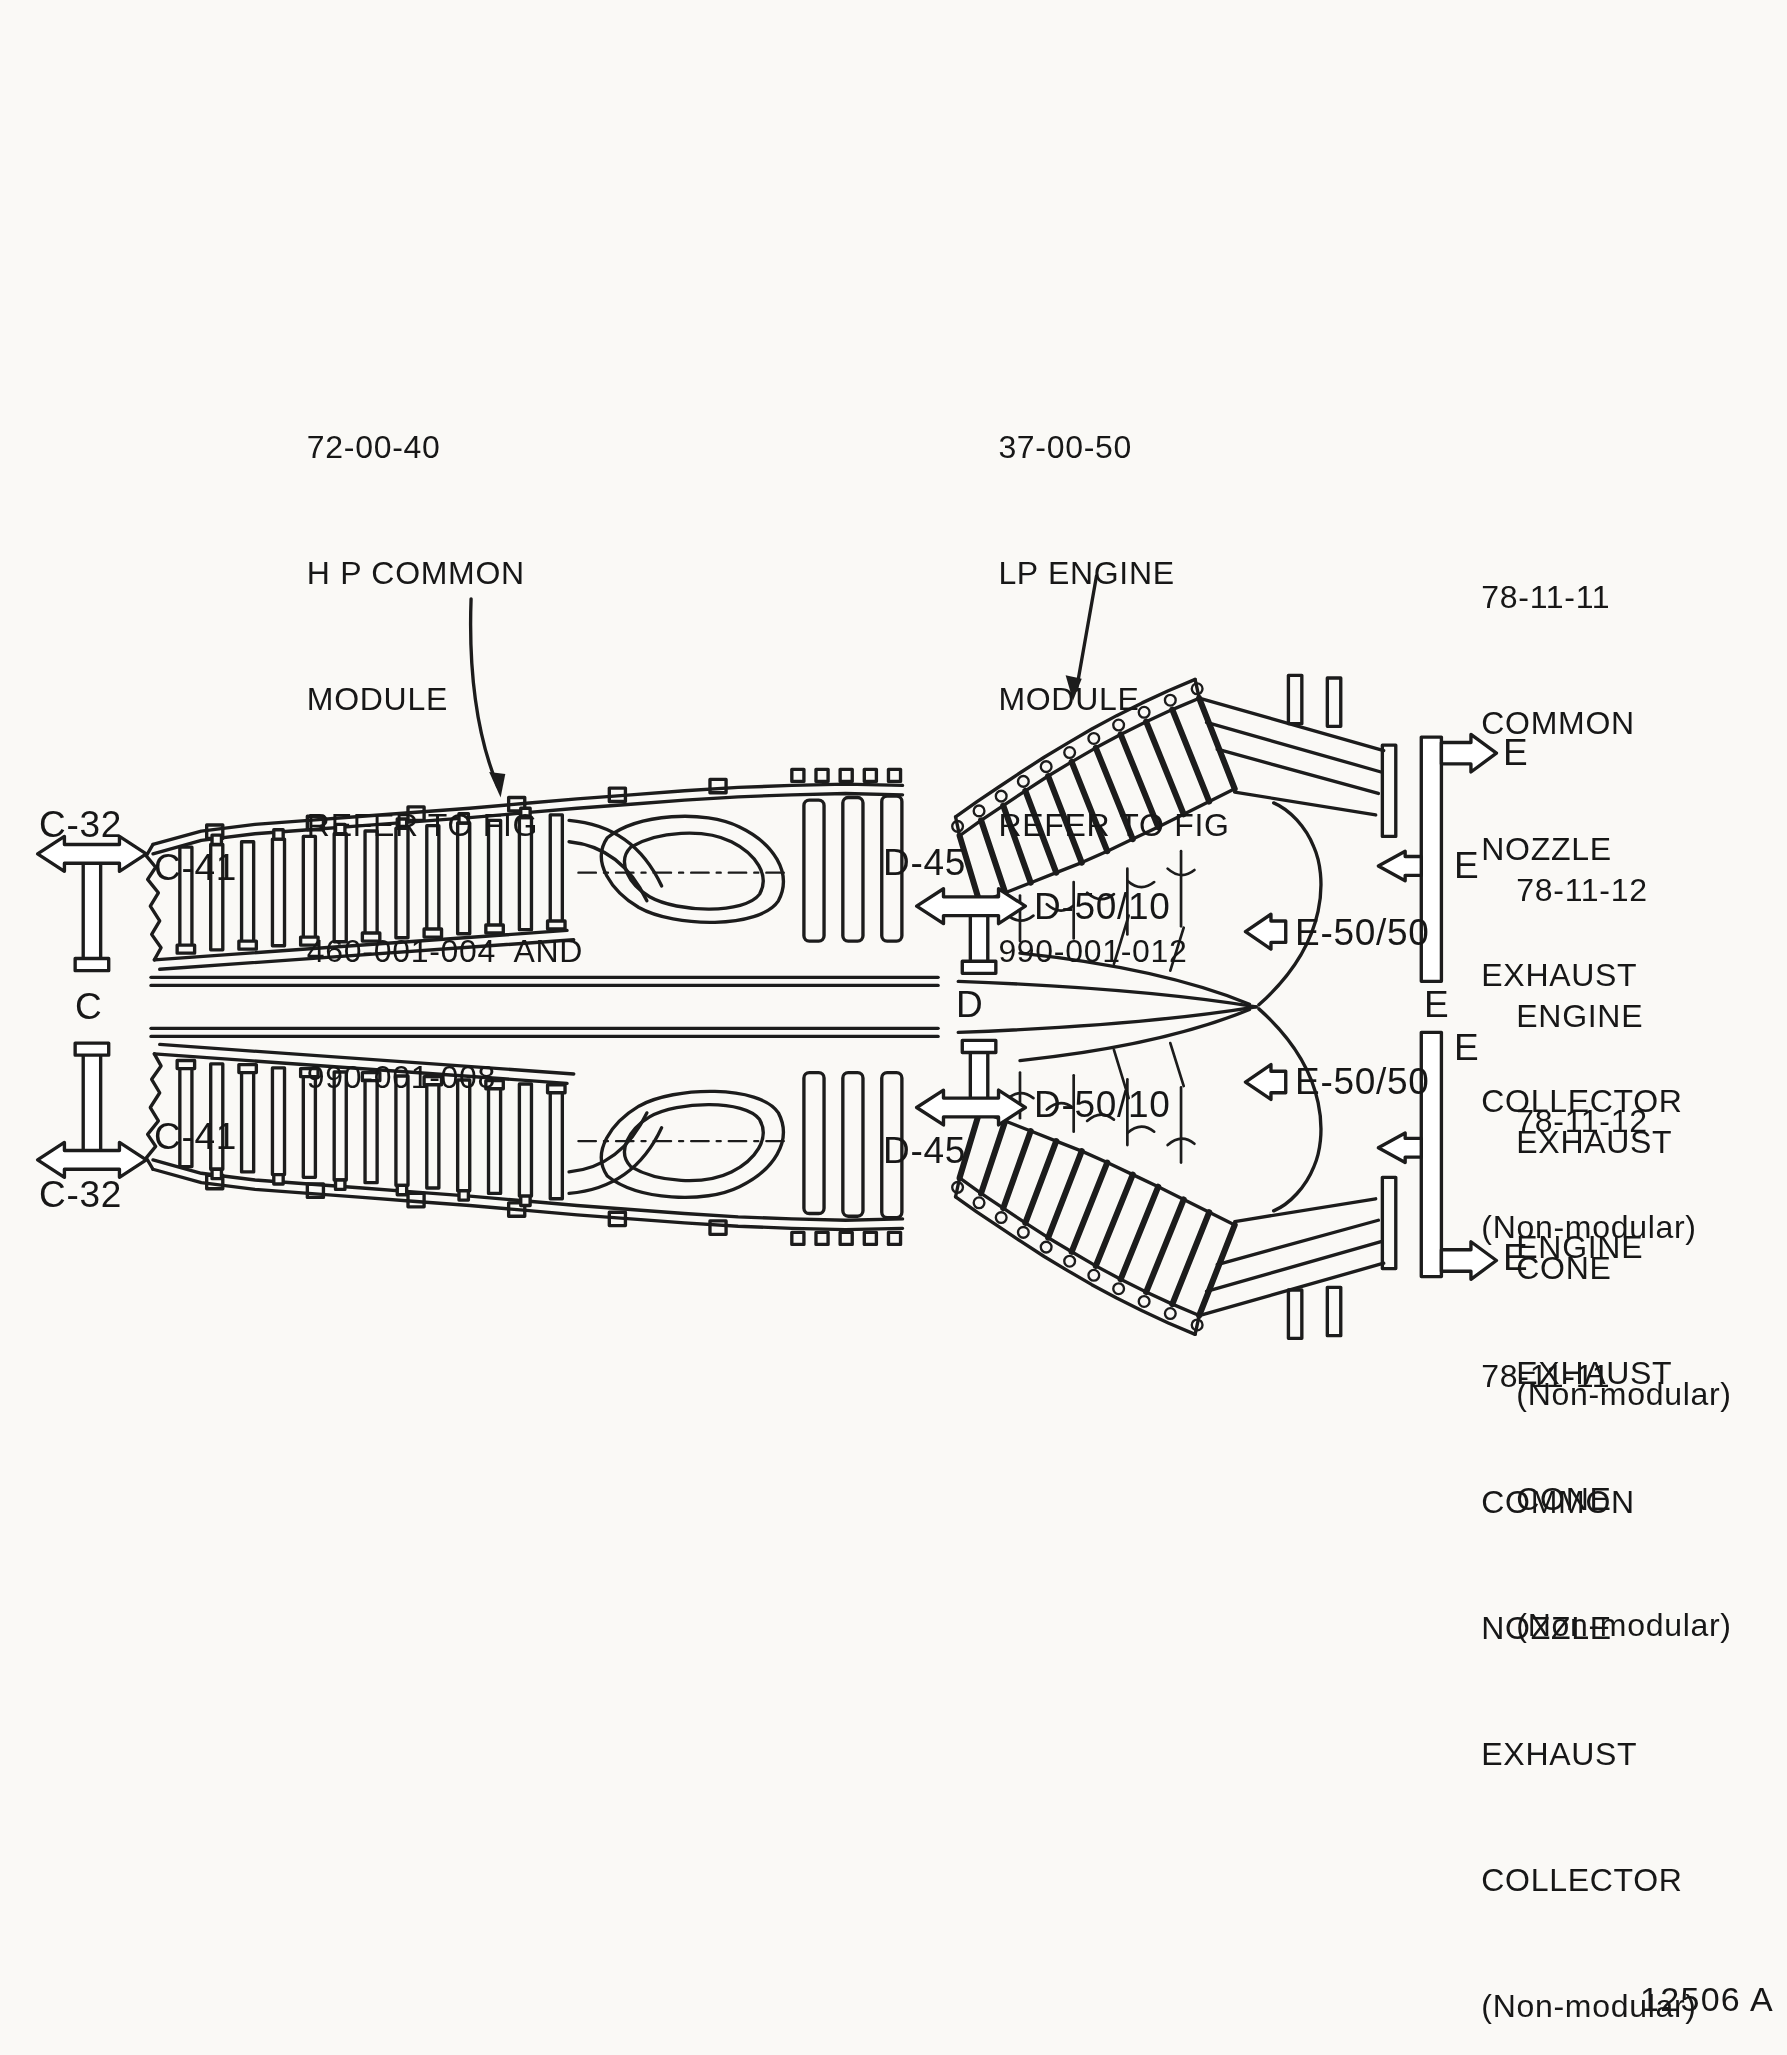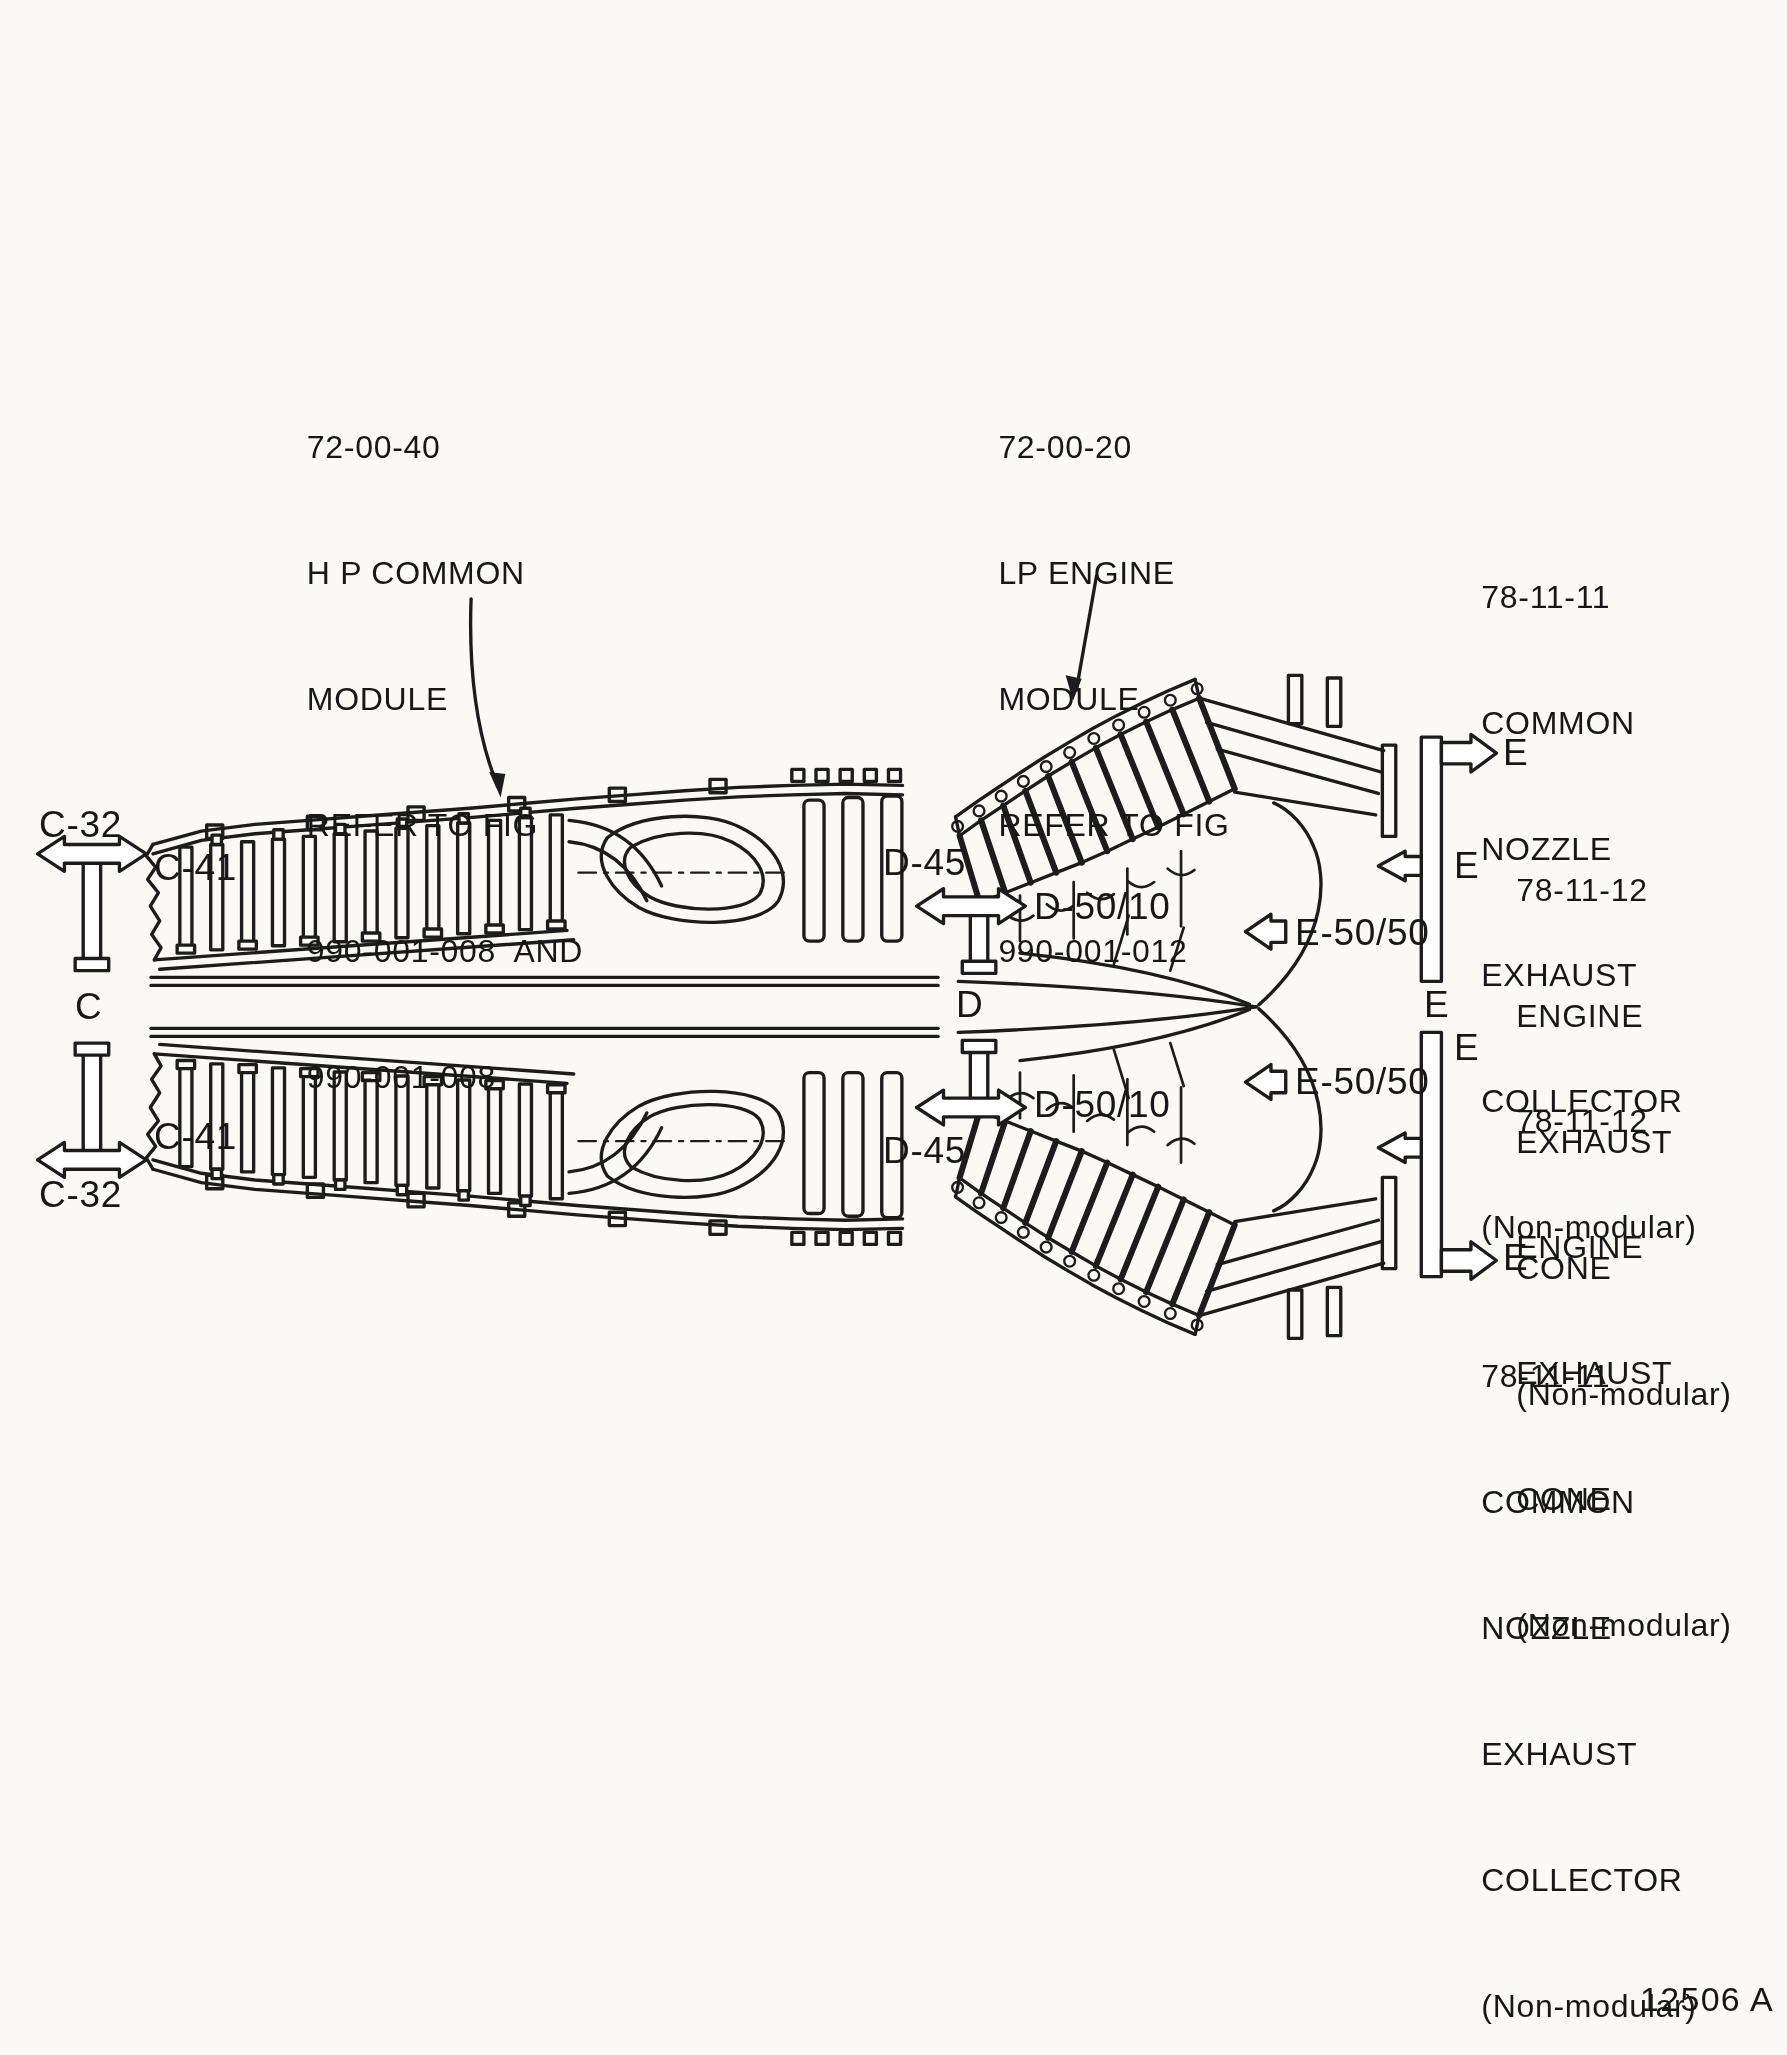--- a/index.html
+++ b/index.html
@@ -209,26 +209,26 @@
     <path d="M1634,858 L1604,1028"></path>
     <polygon points="1599,1044 1588,1006 1612,1011" fill="#1c1c1c" stroke="none"></polygon>
   </g>
 </svg>
 
 <div class="callout" style="left:445px;top:342px">
   <div>72-00-40</div>
   <div>H P COMMON</div>
   <div>MODULE</div>
   <div>REFER TO FIG</div>
-  <div>990-001-008  AND</div>
+  <div>460-001-004  AND</div>
   <div>990-001-008</div>
 </div>
 
 <div class="callout" style="left:1114px;top:342px">
-  <div>72-00-20</div>
+  <div>37-00-50</div>
   <div>LP ENGINE</div>
   <div>MODULE</div>
   <div>REFER TO FIG</div>
   <div>990-001-012</div>
 </div>
 
 <div class="callout" style="left:1589px;top:492px">
   <div>78-11-11</div>
   <div>COMMON</div>
   <div>NOZZLE</div>

